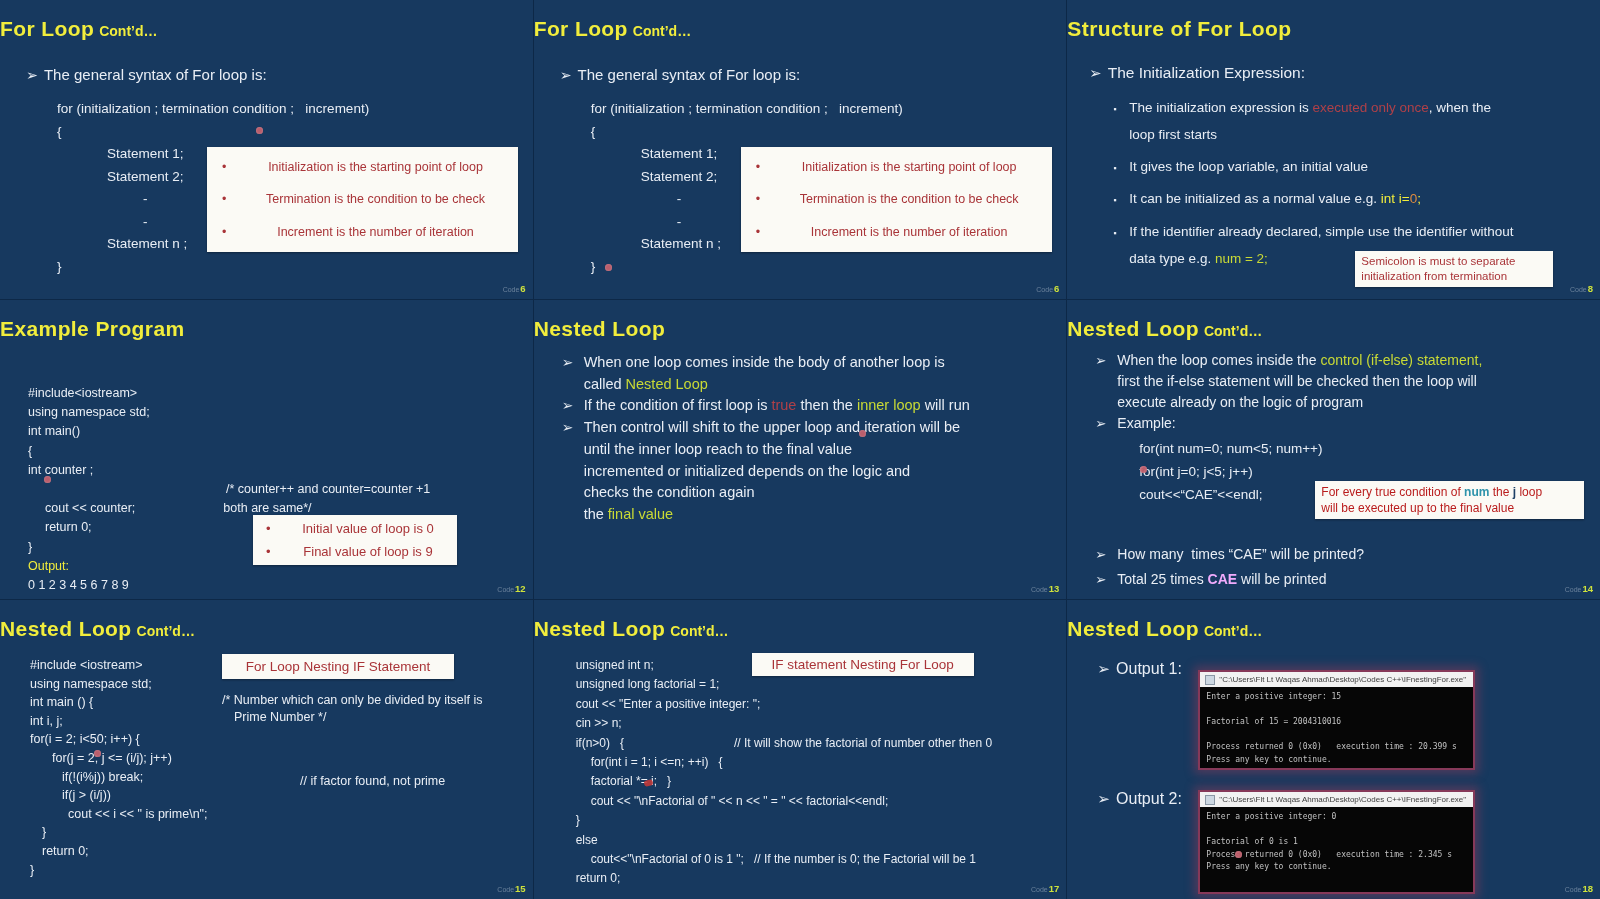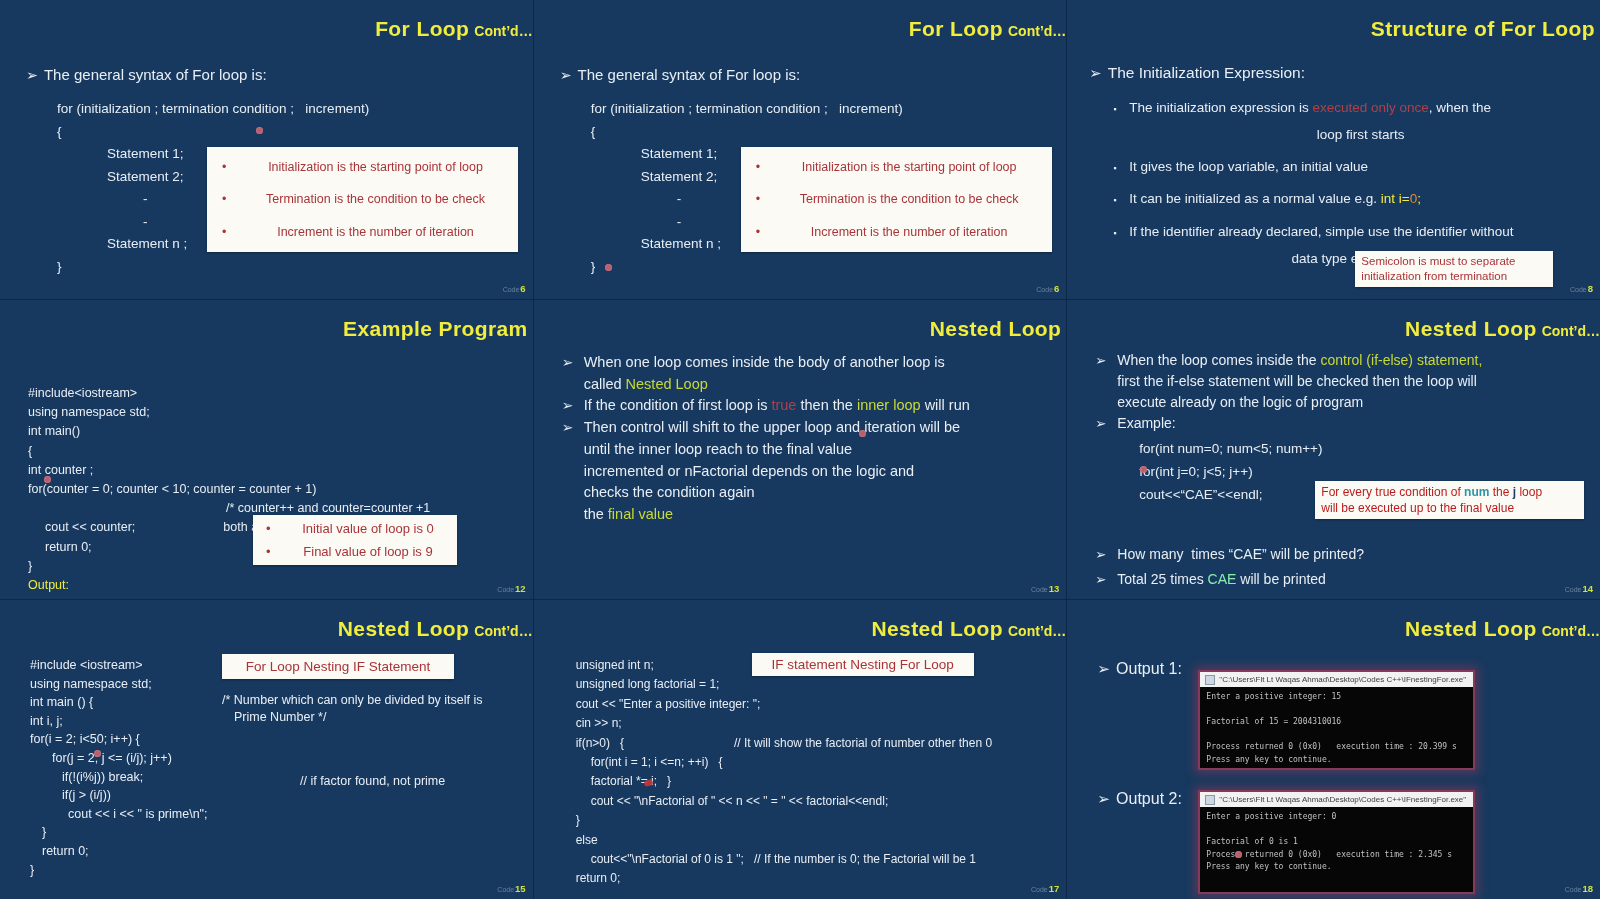--- a/index.html
+++ b/index.html
@@ -1,36 +1,36 @@
 <!DOCTYPE html>
 <html><head>
 <meta charset="utf-8">
 <style>
   html,body{margin:0;padding:0;background:#0d2847;}
   .grid{width:1600px;height:899px;display:grid;grid-template-columns:repeat(3,1fr);grid-template-rows:repeat(3,1fr);gap:1px;background:#0d2847;font-family:"Liberation Sans",sans-serif;}
   .slide{position:relative;background:#17395f;overflow:hidden;color:#e9eef5;}
-  .stitle{position:absolute;top:14px;left:0;right:0;text-align:right;margin:0;font-weight:bold;}
+  .stitle{position:absolute;top:14px;left:0;right:0;text-align:left;margin:0;font-weight:bold;}
   .tmain{font-size:21px;color:#f1ed3c;letter-spacing:.4px;}
   .tsuf{font-size:14px;color:#f1ed3c;margin-left:5px;}
   
   .w{color:#e9eef5}.yel{color:#f1ed3c}.yg{color:#c9da35}.dred{color:#b04048}
-  .org{color:#df8b3e}.caered{color:#86efac;font-weight:normal}.bred{color:#b91c1c}
+  .org{color:#df8b3e}.caered{color:#f0abfc;font-weight:bold}.bred{color:#b91c1c}
   .teal{color:#2d93ab;font-weight:bold}.jnavy{color:#1d4066;font-weight:bold}
   .gap2{margin-left:88px}.cgap{margin-left:110px}
   
   .cline,.bl,.bxl,.co,.cmln{white-space:pre-wrap;}
   
   .arl{position:absolute;}
   .arl::before{content:"➢";margin-right:6px;font-size:.95em;}
   .ar{position:relative;padding-left:22px;}
   .ar::before{content:"➢";position:absolute;left:0;top:0;font-size:.95em;}
   .cont{padding-left:22px;}
   .sq{position:relative;padding-left:16px;}
   .sq::before{content:"▪";position:absolute;left:0;top:1px;font-size:9px;}
-  .s3body .cont{padding-left:16px;text-align:center;}
+  .s3body .cont{padding-left:16px;}
   
   .m3{margin-top:3px}.m4{margin-top:4px}.m5{}.m7{margin-top:7px}
   .m12{margin-top:12px}.m13{margin-top:13px}.m38{margin-top:38px}
   
   .callout{position:absolute;background:#fbfaf5;box-shadow:0 1px 2px rgba(0,0,0,.35);}
   .co{color:#a93438;position:relative;padding-left:26px;text-align:center;}
   .co::before{content:"•";position:absolute;left:9px;}
   .bxl{color:#a93438;}
   
   .s12intro{top:66px;left:26px;font-size:15px;}
@@ -147,21 +147,20 @@
   </section>
 
   <section class="slide">
     <h2 class="stitle"><span class="tmain">Example Program</span><span class="tsuf"></span></h2>
     <div class="s4code">
         <div class="cline">#include&lt;iostream&gt;</div>
         <div class="cline">using namespace std;</div>
         <div class="cline">int main()</div>
         <div class="cline">{</div>
         <div class="cline">int counter ;</div>
-        <div class="cline">for(counter = 0; counter &lt; 10; counter = counter + 1)</div>
         <div class="cline cmt">/* counter++ and counter=counter +1</div>
         <div class="cline ind"><span class="w">cout &lt;&lt; counter;</span><span class="w gap2">both are same*/</span></div>
         <div class="cline ind">return 0;</div>
         <div class="cline">}</div>
         <div class="cline"><span class="yel">Output:</span></div>
         <div class="cline">0 1 2 3 4 5 6 7 8 9</div>
       </div>
     <div class="callout s4box">
         <div class="co">Initial value of loop is 0</div>
         <div class="co">Final value of loop is 9</div>
@@ -171,21 +170,21 @@
   </section>
 
   <section class="slide">
     <h2 class="stitle"><span class="tmain">Nested Loop</span><span class="tsuf"></span></h2>
     <div class="s5body">
         <div class="bl ar">When one loop comes inside the body of another loop is</div>
         <div class="bl cont"><span class="w">called </span><span class="yg">Nested Loop</span></div>
         <div class="bl ar"><span class="w">If the condition of first loop is </span><span class="dred">true</span><span class="w"> then the </span><span class="yg">inner loop</span><span class="w"> will run</span></div>
         <div class="bl ar">Then control will shift to the upper loop and iteration will be</div>
         <div class="bl cont">until the inner loop reach to the final value</div>
-        <div class="bl cont">incremented or nFactorial depends on the logic and</div>
+        <div class="bl cont">incremented or initialized depends on the logic and</div>
         <div class="bl cont">checks the condition again</div>
         <div class="bl cont"><span class="w">the </span><span class="yg">final value</span></div>
       </div>
     <span class="laser" style="left:325px;top:130px"></span>
     <div class="stamp"><span class="stp">Code</span><span class="stn">13</span></div>
   </section>
 
   <section class="slide">
     <h2 class="stitle"><span class="tmain">Nested Loop</span><span class="tsuf">Cont’d…</span></h2>
     <div class="s6body">

